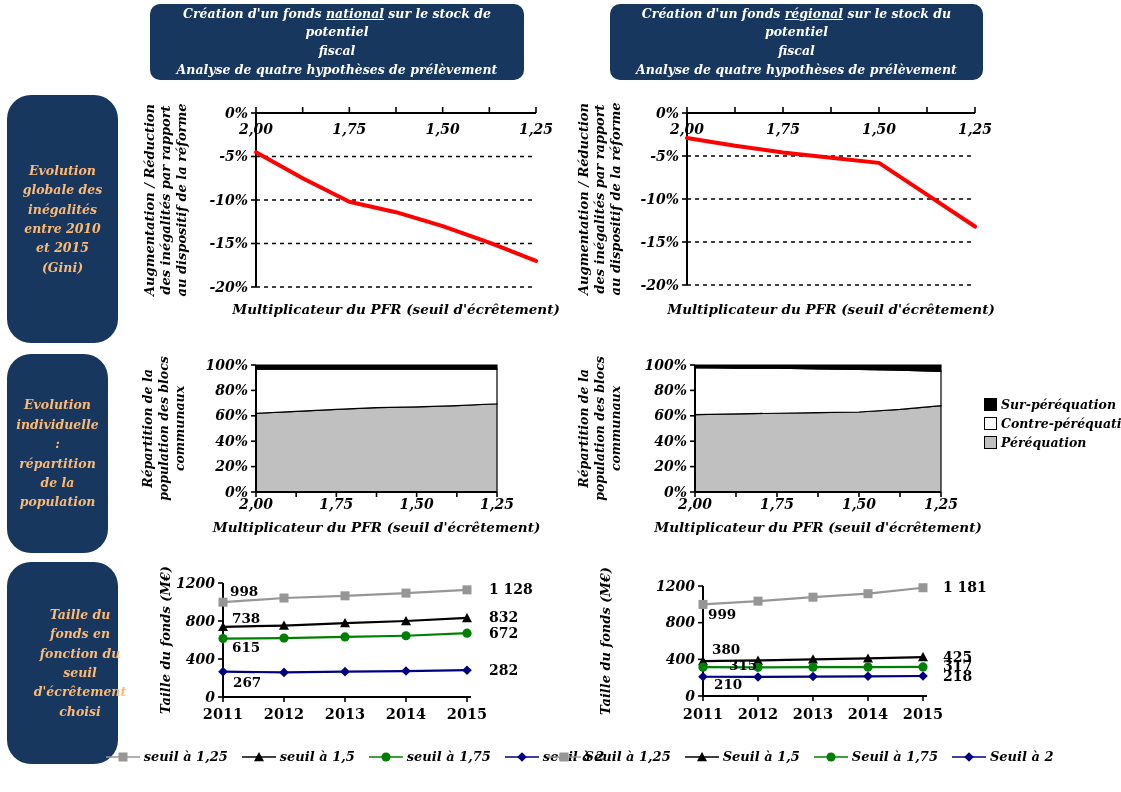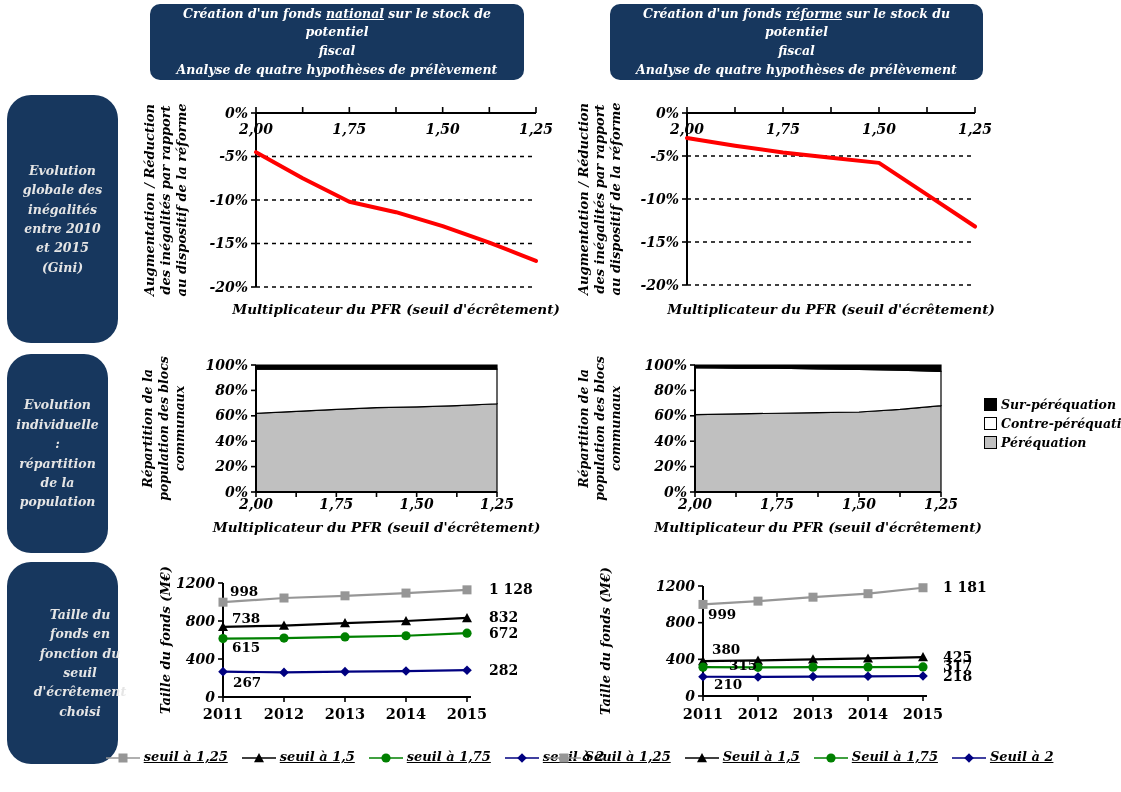--- a/index.html
+++ b/index.html
@@ -3,43 +3,43 @@
 <meta charset="utf-8">
 <style>
   html,body{margin:0;padding:0;}
   body{width:1121px;height:792px;position:relative;background:#fff;
        font-family:"DejaVu Serif",serif;color:#000;overflow:hidden;}
   .hbox{position:absolute;color:#fff;border-radius:10px;text-align:center;
         font-weight:bold;font-style:italic;font-size:12.5px;line-height:1.5;
         padding:6px 12px;box-sizing:border-box;display:flex;flex-direction:column;
         justify-content:center;}
   .hbox .u{text-decoration:underline;}
-  .sbox{position:absolute;color:#e5e5e5;border-radius:24px;display:flex;align-items:center;
+  .sbox{position:absolute;color:#fdba74;border-radius:24px;display:flex;align-items:center;
         justify-content:center;text-align:center;font-weight:bold;font-style:italic;
         font-size:12.5px;line-height:1.55;padding:8px 9px;box-sizing:border-box;}
   svg.chart{position:absolute;overflow:visible;}
   svg text{font-family:"DejaVu Serif",serif;}
   .legend-col{position:absolute;display:flex;flex-direction:column;gap:4px;
         font-weight:bold;font-style:italic;font-size:12.5px;}
   .legend-col .lrow{display:flex;align-items:center;gap:4px;white-space:nowrap;}
   .legend-col .sw{width:11px;height:11px;border:1px solid #000;flex:0 0 auto;}
   .legend-row{position:absolute;display:flex;align-items:center;justify-content:center;
         gap:14px;font-weight:bold;font-style:italic;font-size:13px;white-space:nowrap;}
-  .litem{display:inline-flex;align-items:flex-end;gap:4px;text-decoration:underline;}
+  .litem{display:inline-flex;align-items:center;gap:4px;}
 </style>
 </head>
 <body>
 
 <div class="hbox" style="left: 150px; top: 4px; width: 374px; height: 76px; background: rgb(23, 55, 94);">
   <div><span>Création d'un fonds </span><span class="u">national</span><span> sur le stock de potentiel</span></div>
   <div>fiscal</div>
   <div>Analyse de quatre hypothèses de prélèvement</div>
 </div>
 <div class="hbox" style="left: 610px; top: 4px; width: 373px; height: 76px; background: rgb(23, 55, 94);">
-  <div><span>Création d'un fonds </span><span class="u">réforme</span><span> sur le stock du potentiel</span></div>
+  <div><span>Création d'un fonds </span><span class="u">régional</span><span> sur le stock du potentiel</span></div>
   <div>fiscal</div>
   <div>Analyse de quatre hypothèses de prélèvement</div>
 </div>
 
 <div class="sbox" style="left: 7px; top: 95px; width: 111px; height: 248px; background: rgb(23, 55, 94);">Evolution globale des inégalités entre 2010 et 2015 (Gini)</div>
 <div class="sbox" style="left: 7px; top: 354px; width: 101px; height: 199px; background: rgb(23, 55, 94);">Evolution individuelle : répartition de la population</div>
 <div class="sbox" style="left: 7px; top: 562px; width: 111px; height: 202px; background: rgb(23, 55, 94); padding-left: 44px;">Taille du fonds en fonction du seuil d'écrêtement choisi</div>
 
 <svg id="c1" class="chart" width="420" height="240" style="left:140px;top:90px;">
     <line x1="111" y1="23" x2="116" y2="23" stroke="#000" stroke-width="1.6"></line>

